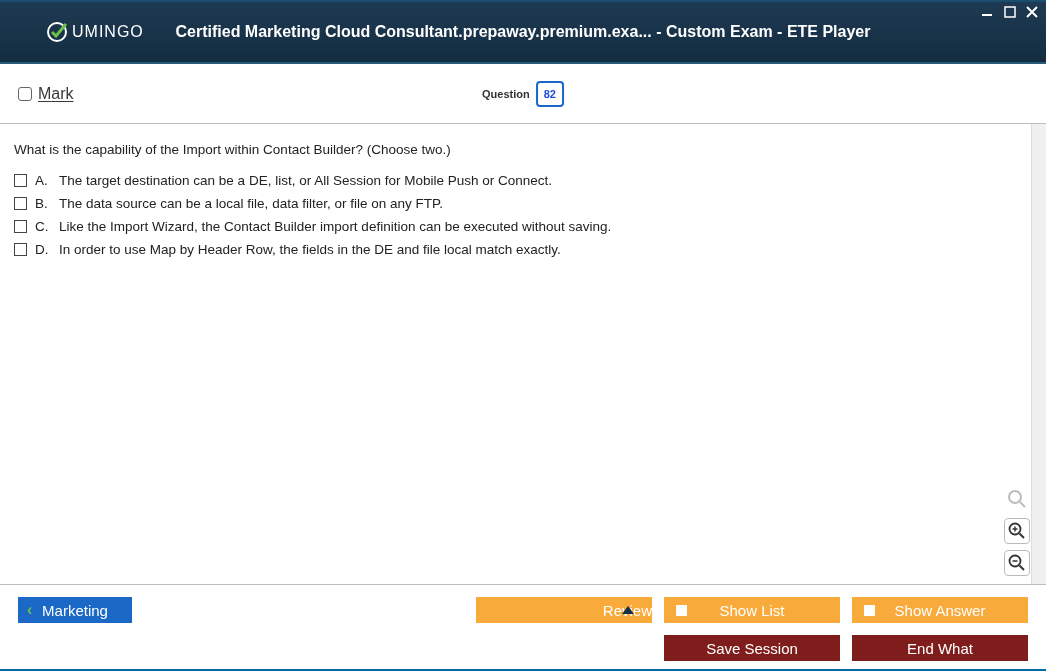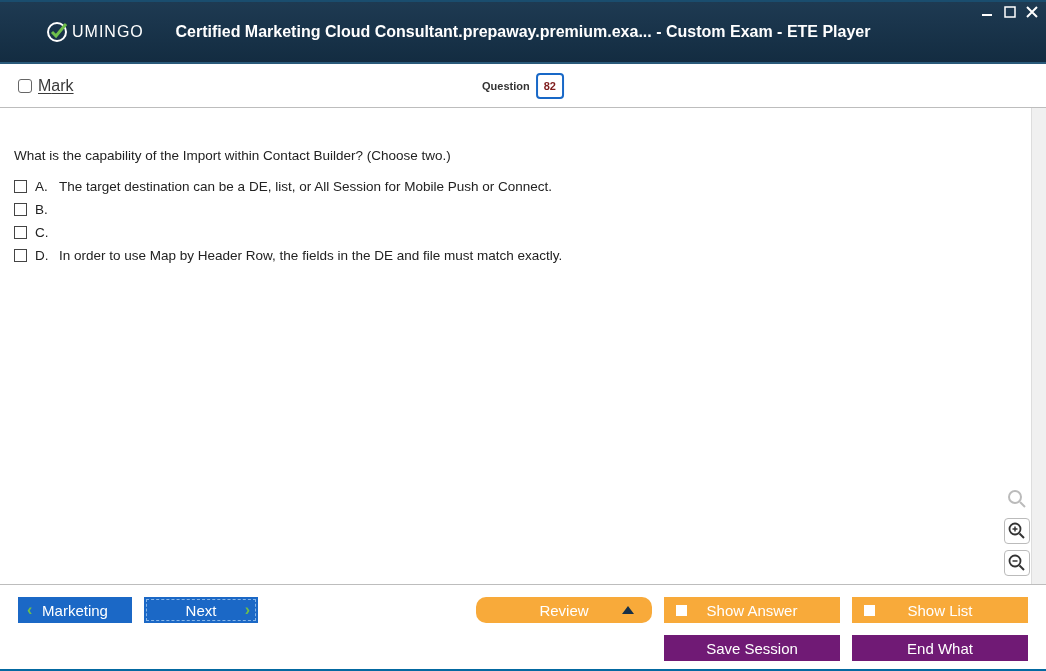--- a/index.html
+++ b/index.html
@@ -65,21 +65,21 @@
       cursor: pointer;
       color: #fff;
       font-weight: bold;
       font-size: 14px;
     }
 
     
     .qheader {
       display: flex;
       align-items: center;
-      height: 44px;
+      height: 60px;
       border-bottom: 1px solid #bdbdbd;
       padding: 0 18px;
       position: relative;
     }
     .mark-box {
       display: flex;
       align-items: center;
       gap: 6px;
       cursor: pointer;
       font-size: 16px;
@@ -99,39 +99,39 @@
       gap: 6px;
       font-size: 11px;
       color: #444;
     }
     .qinfo .label { font-weight: 600; color:#333; }
     .qnum {
       border: 2px solid #1868c7;
       border-radius: 4px;
       padding: 0 6px;
       font-weight: 600;
-      color: #7f1d1d;
+      color: #1d4ed8;
       line-height: 22px;
     }
 
     
     .content-wrap {
       flex: 1;
       display: flex;
       position: relative;
       border-bottom: 1px solid #bdbdbd;
     }
     .content {
       flex: 1;
       padding: 18px 14px 10px 14px;
       font-size: 13.5px;
       color: #222;
       overflow-y: auto;
     }
-    .question-text { margin-bottom: 16px; margin-top: 22px; }
+    .question-text { margin-bottom: 16px; }
     .answer {
       display: flex;
       align-items: flex-start;
       gap: 8px;
       margin-bottom: 8px;
     }
     .answer .chk {
       width: 13px; height: 13px; border:1px solid #444; margin-top: 1px; flex-shrink:0;
     }
     .answer .letter { width: 16px; }
@@ -186,28 +186,28 @@
     .btn-blue.next { outline: 1px dashed #88b6e8; outline-offset: -3px; }
     .chev { position:absolute; font-size: 16px; font-weight: bold;}
     .chev.l { left:8px; color:#6fbf4b; }
     .chev.r { right:8px; color:#6fbf4b; }
     .spacer { flex:1; }
     .btn-orange {
       background: #f8aa3a;
       width: 176px;
       gap:8px;
     }
-    .btn-orange.review { justify-content:center;border-radius:10px; }
+    .btn-orange.review { justify-content:flex-end; }
     .tri-up {
       position:absolute; right:18px;
       width:0;height:0;border-left:6px solid transparent;border-right:6px solid transparent;border-bottom:8px solid #163048;
     }
     .sq { width:11px;height:11px;background:#fff; position:absolute; left:12px;}
     .btn-dark {
-      background: #701a75;
+      background: #7f1d1d;
       width: 176px;
     }
   </style>
 </head>
 <body>
 
 <div class="window">
 
   <div class="titlebar">
     <div class="logo">
@@ -255,29 +255,31 @@
       <div class="question-text">What is the capability of the Import within Contact Builder? (Choose two.)</div>
       <div id="answers">
           <div class="answer">
             <span class="chk"></span>
             <span class="letter">A.</span>
             <span>The target destination can be a DE, list, or All Session for Mobile Push or Connect.</span>
           </div>
           <div class="answer">
             <span class="chk"></span>
             <span class="letter">B.</span>
+            <span>The data source can be a local file, data filter, or file on any FTP.</span>
           </div>
           <div class="answer">
             <span class="chk"></span>
             <span class="letter">C.</span>
+            <span>Like the Import Wizard, the Contact Builder import definition can be executed without saving.</span>
           </div>
           <div class="answer">
             <span class="chk"></span>
             <span class="letter">D.</span>
-            <span>In order to use Map by Header Row, the fields in the DE and file must match exactly.</span>
+            <span>In order to use Map by Header Row, the fields in the DE and file local match exactly.</span>
           </div>
         </div>
     </div>
     <div class="scrollbar"></div>
     <div class="tool-col">
       <div class="tool-btn search">
         <svg width="20" height="20" viewBox="0 0 20 20">
             <circle cx="8" cy="8" r="6" fill="none" stroke="#bbb" stroke-width="2"></circle>
             <line x1="13" y1="13" x2="18" y2="18" stroke="#bbb" stroke-width="2"></line>
           </svg>
@@ -298,36 +300,32 @@
           </svg>
       </div>
     </div>
   </div>
 
   <div class="btnrow first">
     <button class="btn btn-blue prev">
       <span class="chev l">‹</span>
       <span>Marketing</span>
     </button>
-    <button class="btn btn-blue next">
-      <span>Next</span>
-      <span class="chev r">›</span>
-    </button>
     <div class="spacer"></div>
     <button class="btn btn-orange review">
       <span>Review</span>
       <span class="tri-up"></span>
     </button>
     <button class="btn btn-orange">
       <span class="sq"></span>
-      <span>Show Answer</span>
+      <span>Show List</span>
     </button>
     <button class="btn btn-orange">
       <span class="sq"></span>
-      <span>Show List</span>
+      <span>Show Answer</span>
     </button>
   </div>
 
   <div class="btnrow">
     <div class="spacer"></div>
     <button class="btn btn-dark">
       <span>Save Session</span>
     </button>
     <button class="btn btn-dark">
       <span>End What</span>

